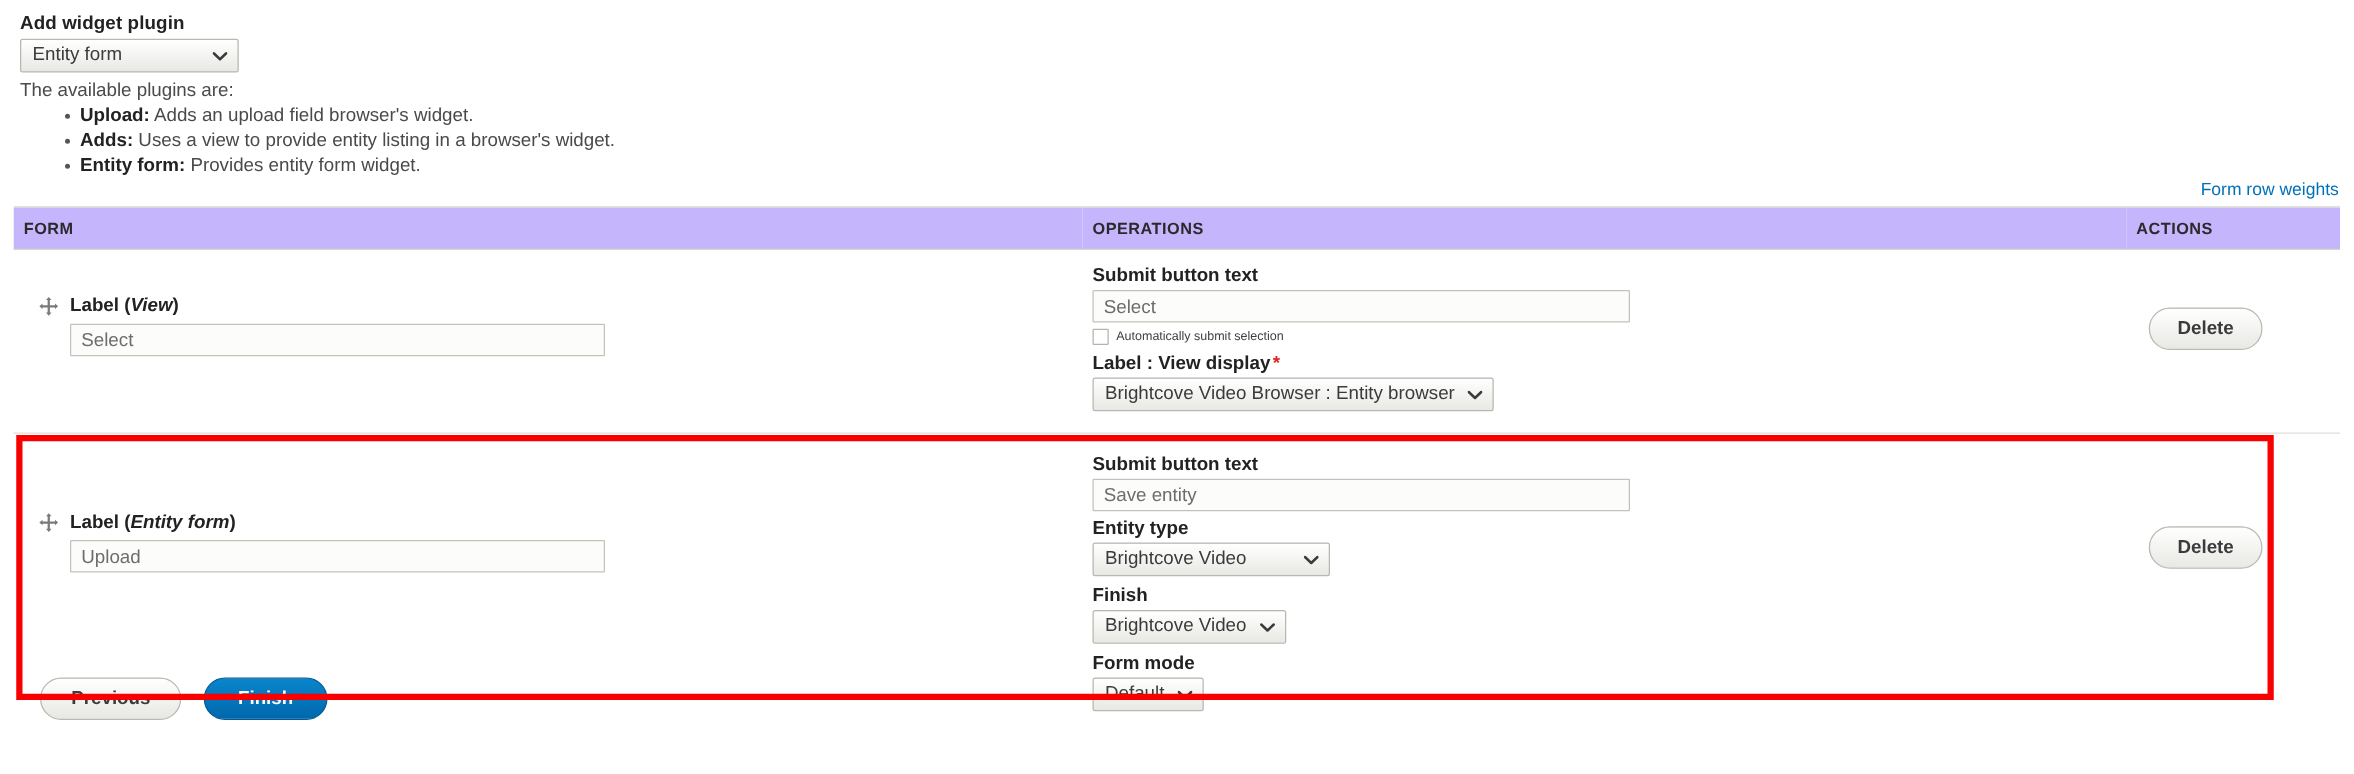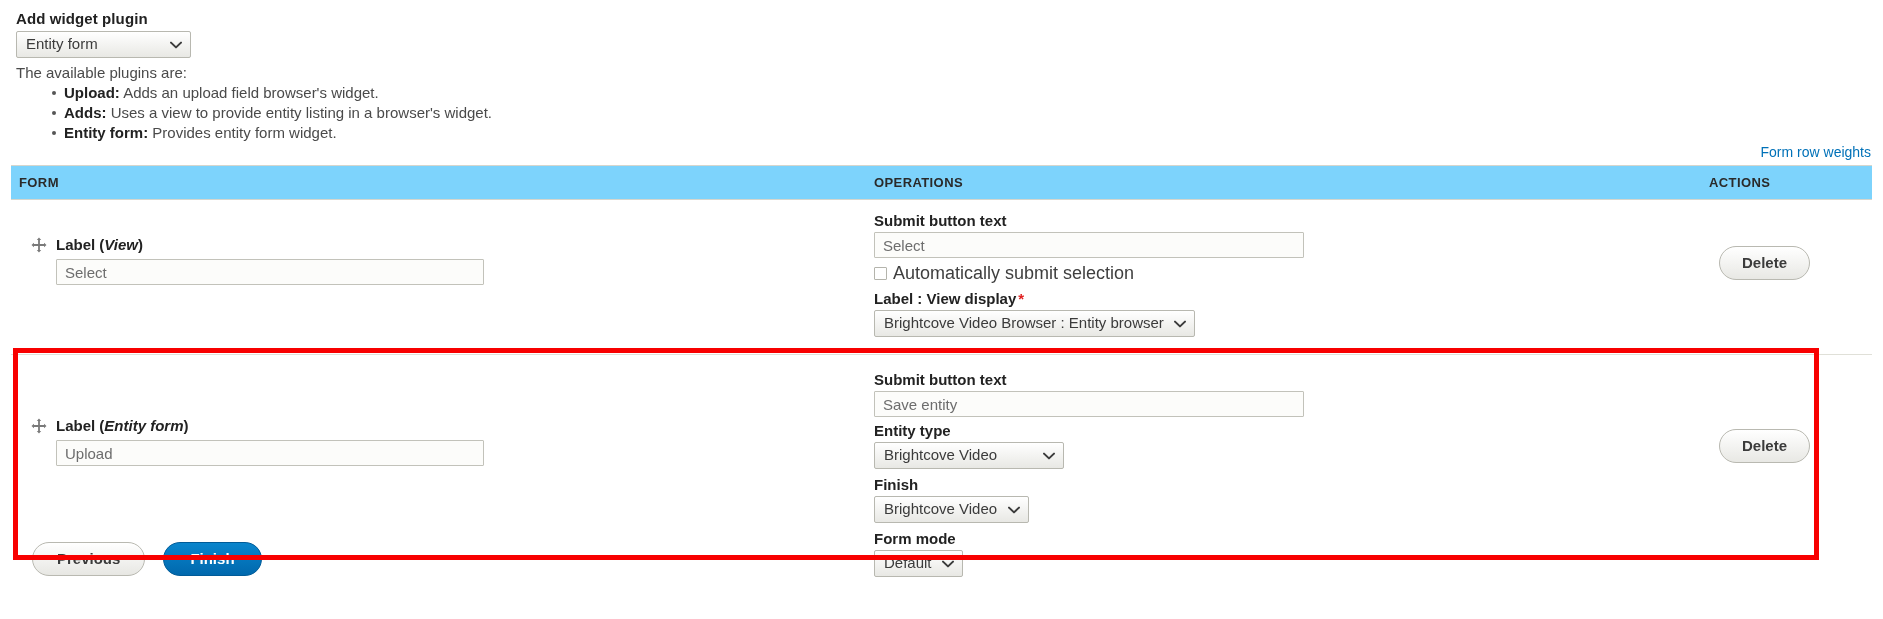--- a/index.html
+++ b/index.html
@@ -90,21 +90,21 @@
   }
 
   
   table.widget-table {
     width: calc(100% - 22px);
     margin: 0 11px;
     border-collapse: collapse;
     table-layout: fixed;
   }
   table.widget-table thead tr {
-    background: #7dd3fc;
+    background: #c4b5fd;
     border-top: 1px solid #d6d6cd;
     border-bottom: 1px solid #d6d6cd;
   }
   table.widget-table th {
     text-align: left;
     font-size: 13px;
     font-weight: bold;
     letter-spacing: .4px;
     color: #2a2a2a;
     padding: 9px 8px 9px 8px;
@@ -195,21 +195,21 @@
   }
   input.cbx {
     -webkit-appearance: none;
     appearance: none;
     width: 13px; height: 13px;
     border: 1px solid #b4b4ac;
     background: #ffffff;
     margin: 0;
     border-radius: 1px;
   }
-  .checkbox-line label { font-size: 18px; color: #3f3f3f; }
+  .checkbox-line label { font-size: 10px; color: #3f3f3f; }
   .ops-select-row { margin-bottom: 7px; }
 
   
   .act-cell { text-align: left; padding-left: 18px !important; }
   .row-r1 .act-cell { padding-top: 46px; }
   .row-r2 .act-cell { padding-top: 74px; }
 
   button.btn {
     font-family: "Liberation Sans", sans-serif;
     font-size: 15px;

